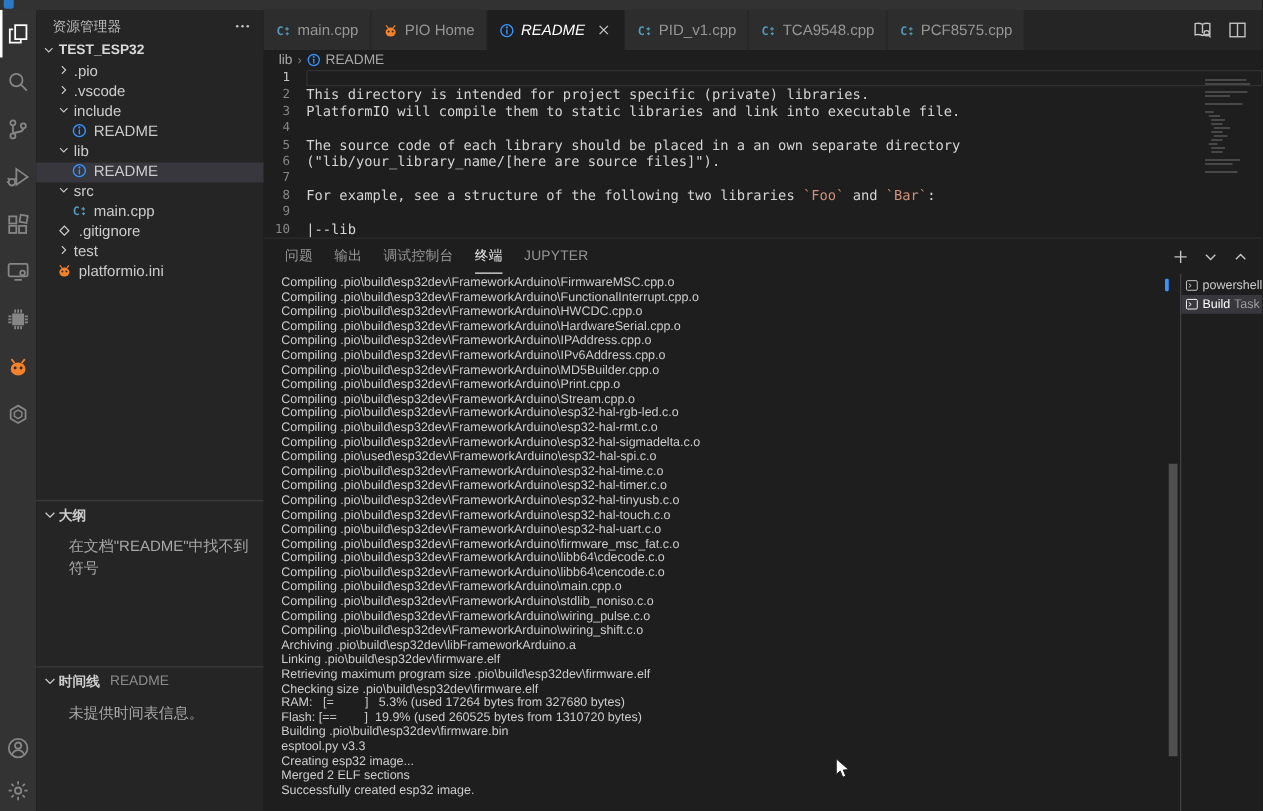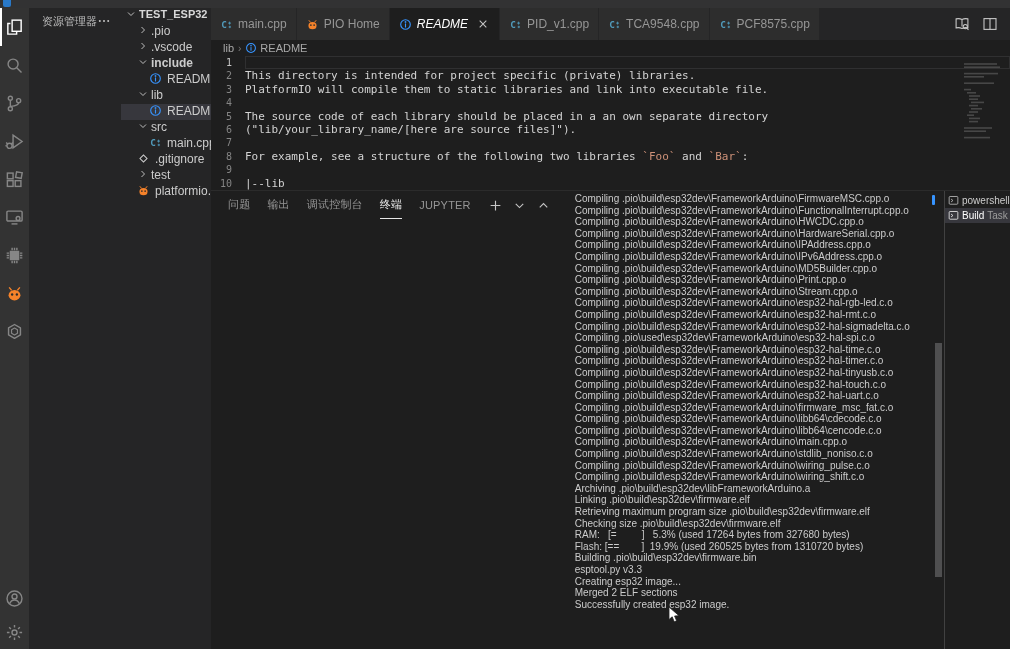--- a/index.html
+++ b/index.html
@@ -14,21 +14,21 @@
 
   
   #activitybar { width:29px; background:#333333; display:flex; flex-direction:column; align-items:stretch; flex:none; }
   .ab-item { height:38px; display:flex; align-items:center; justify-content:center; color:#868686; border-left:2px solid transparent; border-right:2px solid transparent; cursor:pointer; }
   .ab-item.active { color:#ffffff; border-left-color:#ffffff; }
   .ab-item .ic { width:19px; height:19px; }
   #ab-bottom { margin-top:auto; }
   #ab-bottom .ab-item { height:34px; }
 
   
-  #sidebar { width:182px; background:#252526; color:#cccccc; display:flex; flex:none; }
+  #sidebar { width:182px; background:#252526; color:#cccccc; display:flex; flex-direction:column; flex:none; }
   .sidebar-header { height:26px; flex:none; display:flex; align-items:center; padding:0 10px 0 13px; font-size:11px; color:#bcbcbc; }
   .sidebar-header .hdr-actions { margin-left:auto; color:#c5c5c5; width:14px; height:14px; cursor:pointer; }
   #tree { flex:none; font-size:12px; }
   .tree-row { height:16px; display:flex; align-items:flex-start; cursor:pointer; white-space:nowrap; }
   .tree-row.selected { background:#37373d; }
   .tree-row .twisty { width:12px; height:12px; flex:none; color:#cccccc; }
   .tree-row .fic { width:13px; height:13px; flex:none; margin-right:3px; }
   .tree-row .lbl { margin-left:2px; }
   .tree-row.root .lbl { font-weight:bold; font-size:11px; color:#d8d8d8; }
   .spacer { flex:1; }
@@ -60,21 +60,21 @@
   #code { height:134px; flex:none; position:relative; font-family:"DejaVu Sans Mono", monospace; font-size:11px; overflow:hidden; }
   .code-line { display:flex; height:13.4px; line-height:13.4px; }
   .code-line .gutter { width:34px; flex:none; text-align:right; padding-right:13px; color:#858585; font-size:10px; }
   .code-line .ltext { flex:1; white-space:pre; color:#d4d4d4; }
   .code-line.current .gutter { color:#c6c6c6; }
   .code-line.current .ltext { outline:1px solid #303031; outline-offset:-1px; }
   .seg-code { color:#ce9178; }
   #minimap { position:absolute; top:2px; right:3px; width:44px; height:92px; cursor:pointer; }
 
   
-  #panel { height:459px; flex:none; border-top:1px solid #2b2b2b; display:flex; flex-direction:row; background:#1e1e1e; }
+  #panel { height:459px; flex:none; border-top:1px solid #2b2b2b; display:flex; flex-direction:column; background:#1e1e1e; }
   #panel-header { height:28px; flex:none; display:flex; align-items:stretch; padding-left:17px; }
   .panel-tab { display:flex; align-items:center; font-size:11px; color:#969696; margin-right:17px; border-bottom:1px solid transparent; cursor:pointer; letter-spacing:.2px; }
   .panel-tab.active { color:#e7e7e7; border-bottom-color:#e7e7e7; }
   #panel-actions { margin-left:auto; display:flex; align-items:center; gap:9px; padding-right:10px; color:#c5c5c5; }
   #panel-actions .ic { width:15px; height:15px; cursor:pointer; }
 
   #panel-body { flex:1; min-height:0; display:flex; position:relative; }
   #terminal { flex:1; min-width:0; padding:2px 0 0 14px; font-family:Liberation Sans, sans-serif; font-size:10px; color:#cccccc; overflow:hidden; position:relative; }
   .t-line { height:11.6px; line-height:11.6px; white-space:pre; }
   #term-scrollbar { position:absolute; right:2px; top:152px; width:7px; height:234px; background:#4f4f50; cursor:pointer; }
@@ -231,21 +231,21 @@
           <span class="lbl">.pio</span>
         </div>
         <div class="tree-row" style="padding-left: 16px;">
           <span class="twisty">
             <svg viewBox="0 0 16 16" fill="none" stroke="currentColor" stroke-width="1.2">
               <polyline points="6,4 10,8 6,12"></polyline>
             </svg>
           </span>
           <span class="lbl">.vscode</span>
         </div>
-        <div class="tree-row" style="padding-left: 16px; font-weight: bold;">
+        <div class="tree-row" style="padding-left: 16px;">
           <span class="twisty">
             <svg viewBox="0 0 16 16" fill="none" stroke="currentColor" stroke-width="1.2">
               <polyline points="4,6 8,10 12,6"></polyline>
             </svg>
           </span>
           <span class="lbl">include</span>
         </div>
         <div class="tree-row" style="padding-left: 28px;">
           <span class="fic">
             <svg viewBox="0 0 16 16" fill="none" stroke="#3794ff" stroke-width="1.4">

